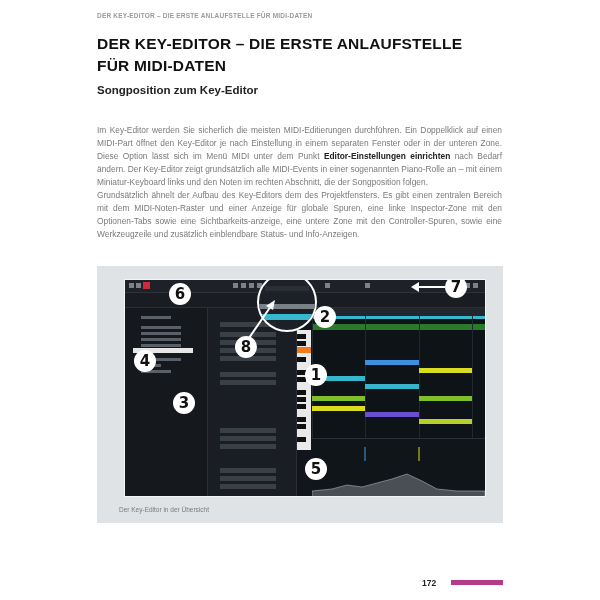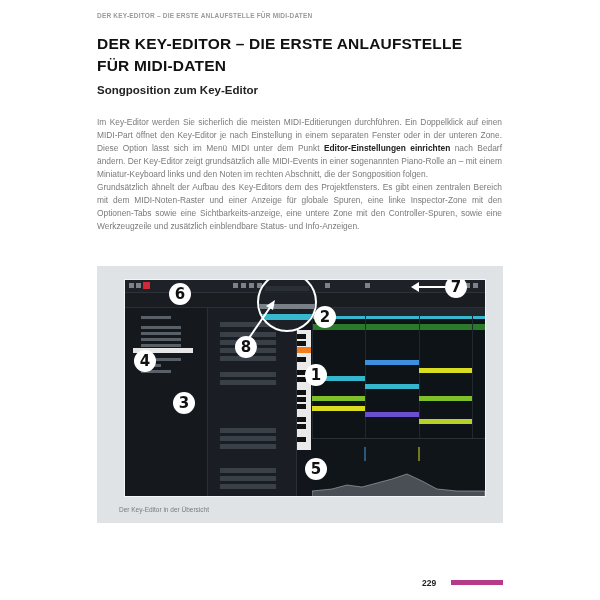--- a/index.html
+++ b/index.html
@@ -1,20 +1,20 @@
 <!DOCTYPE html>
 <html><head>
 <meta charset="utf-8">
 <style>
   html,body{margin:0;padding:0;}
   body{width:600px;height:600px;background:#fff;position:relative;overflow:hidden;font-family:"Liberation Sans",sans-serif;color:#333;}
   .running-head{position:absolute;left:97px;top:12px;font-size:6.5px;font-weight:bold;color:#9a9a9a;letter-spacing:0.2px;}
   .h1{position:absolute;left:97px;top:33px;width:380px;font-size:15.5px;line-height:22px;font-weight:bold;color:#111;letter-spacing:0.2px;}
   .h2{position:absolute;left:97px;top:84px;font-size:11.5px;font-weight:bold;color:#222;}
-  .body{position:absolute;left:97px;top:116px;width:405px;font-size:8.4px;line-height:13.05px;color:#7a7a7a;text-align:justify;}
+  .body{position:absolute;left:97px;top:124px;width:405px;font-size:8.4px;line-height:13.05px;color:#7a7a7a;text-align:justify;}
   .body p{margin:0;}
   .body b{color:#222;font-weight:bold;}
   .figure{position:absolute;left:97px;top:266px;width:406px;height:257px;background:#dfe3e6;}
   .caption{position:absolute;left:22px;top:240px;font-size:6.5px;color:#7a7a7a;}
   .app{position:absolute;left:27px;top:13px;width:360px;height:216px;background:#12161c;border:1px solid #f5f5f5;overflow:hidden;}
   .toolbar{position:absolute;left:0;top:0;width:100%;height:12px;background:#1e2228;border-bottom:1px solid #2e333a;}
   .toolbar .rec{position:absolute;left:18px;top:2px;width:7px;height:7px;background:#d0293a;}
   .toolbar .tb{position:absolute;top:3px;width:5px;height:5px;background:#7d8288;}
   .infoline{position:absolute;left:0;top:13px;width:100%;height:14px;background:#191d22;border-bottom:1px solid #2b3036;}
   .inspector-left{position:absolute;left:0;top:28px;width:82px;height:188px;background:#15191e;border-right:1px solid #2b3036;}
@@ -155,14 +155,14 @@
     <svg width="360" height="216" style="position:absolute;left:0;top:0;pointer-events:none">
       <line x1="124" y1="58" x2="146" y2="26" stroke="#fff" stroke-width="2"></line>
       <polygon points="150,20 141,26 148,30" fill="#fff"></polygon>
       <line x1="320" y1="7" x2="292" y2="7" stroke="#fff" stroke-width="2"></line>
       <polygon points="286,7 294,2 294,12" fill="#fff"></polygon>
     </svg>
   </div>
   <div class="caption">Der Key-Editor in der Übersicht</div>
 </div>
 
-<div class="page-number">229</div>
+<div class="page-number">172</div>
 <div class="page-bar"></div>
 
 </body></html>

